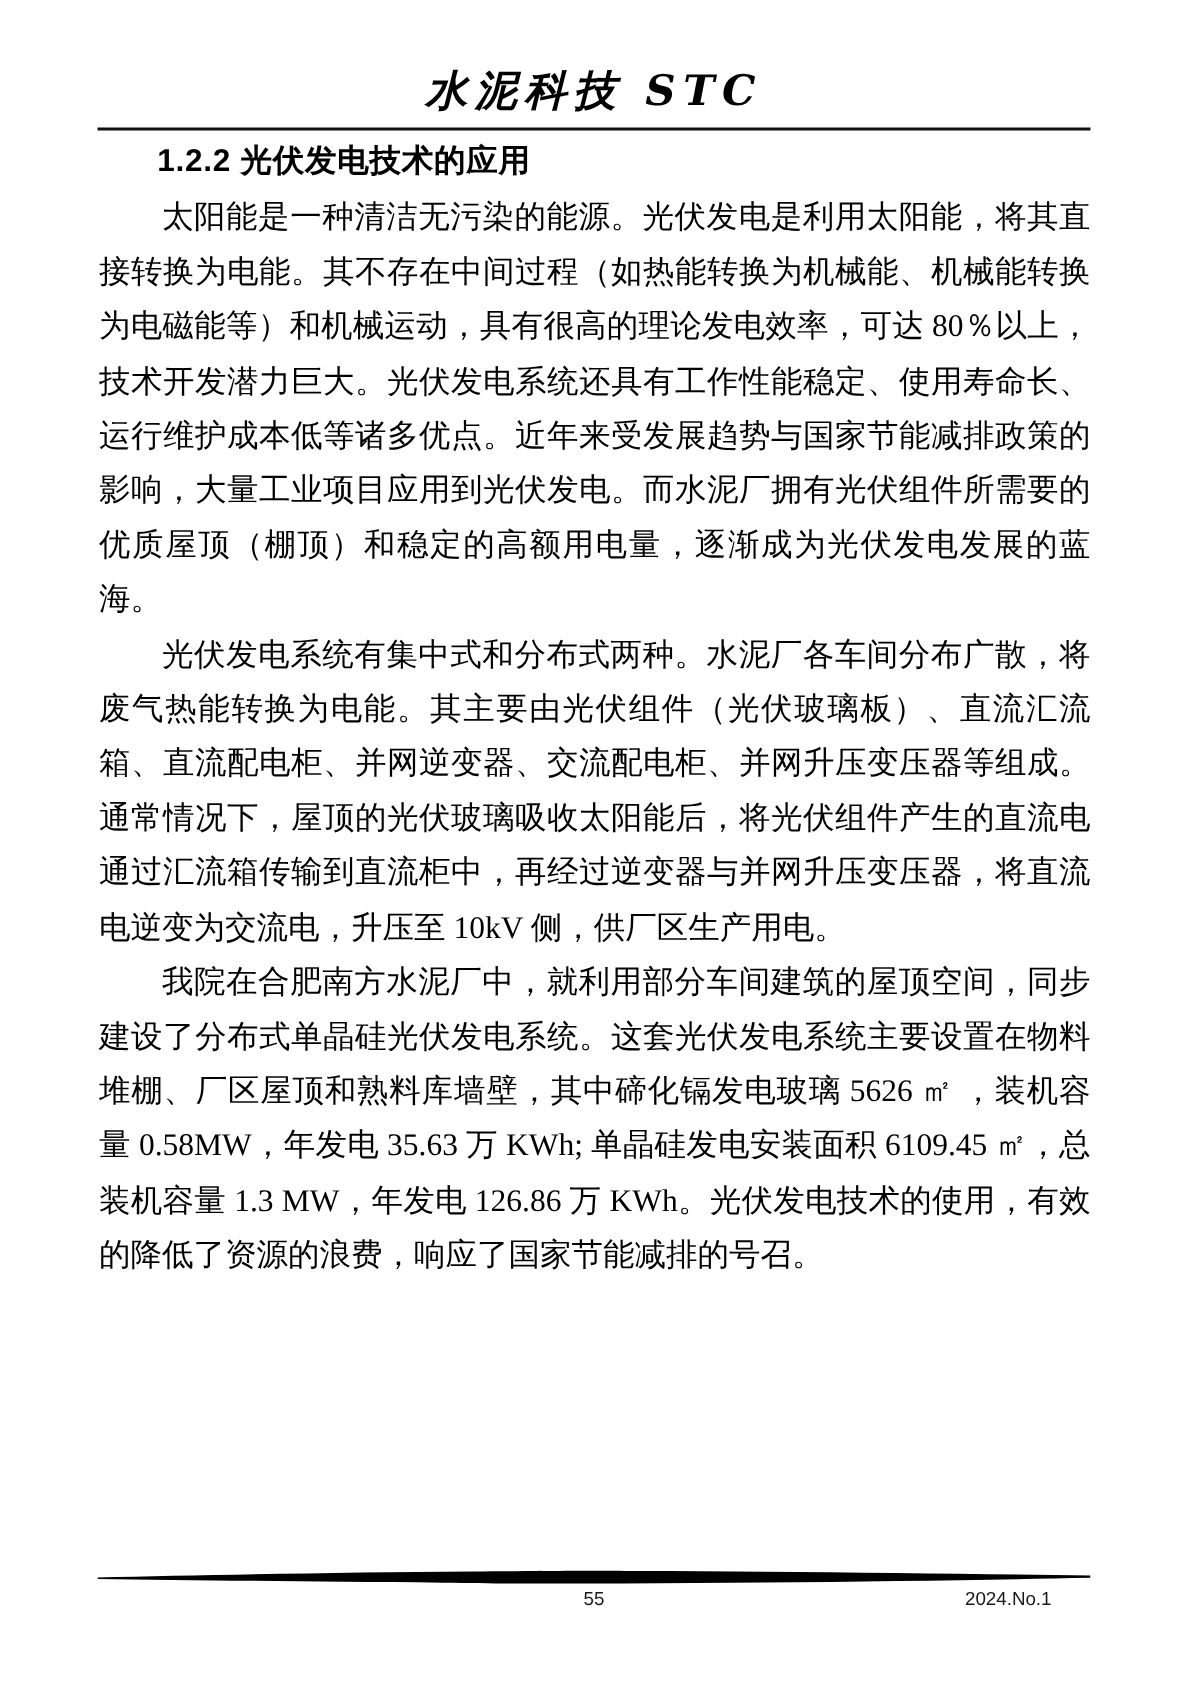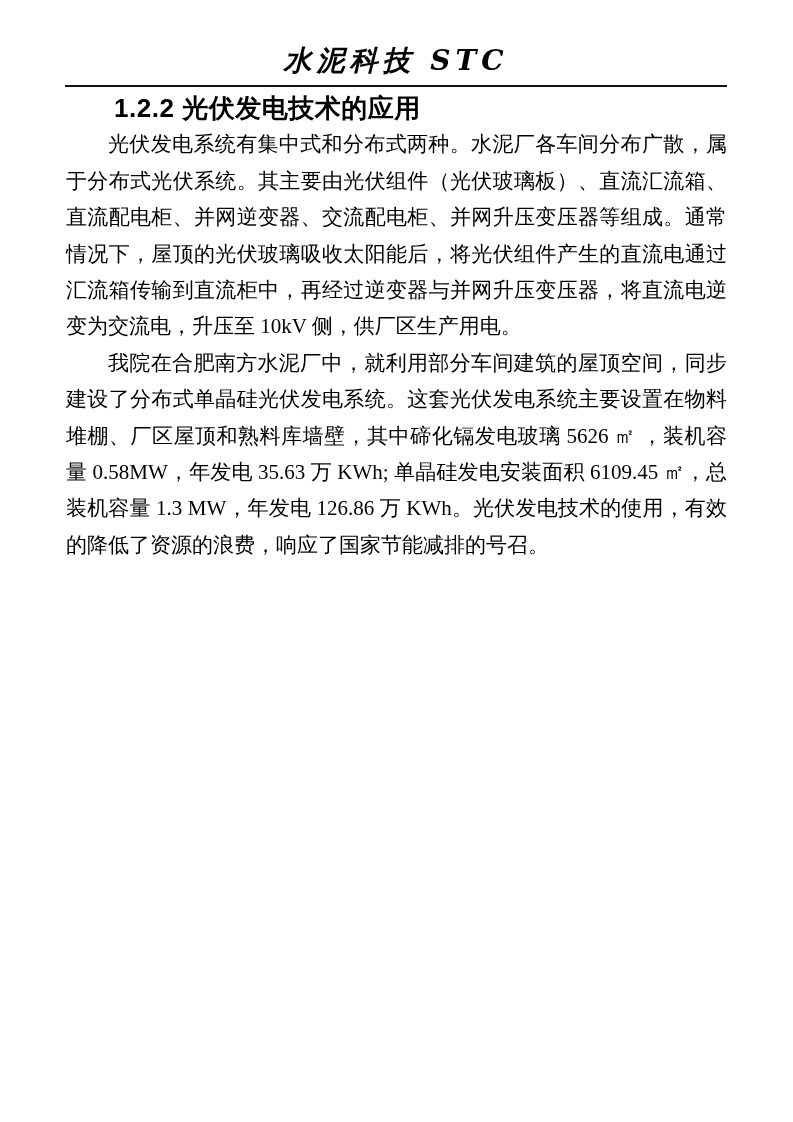--- a/index.html
+++ b/index.html
@@ -59,21 +59,21 @@
     text-align: justify;
     text-justify: inter-ideograph;
     text-indent: 2em;
     word-break: break-all;
   }
   .para.no-indent { text-indent: 0; }
   .section-heading {
     margin: 0;
     font-family: "Liberation Sans", "DejaVu Sans", sans-serif;
     font-weight: 700;
-    font-size: 26px;
+    font-size: 21px;
     line-height: 36.4px;
     text-indent: 1.85em;
     letter-spacing: 0.5px;
   }
 
   
   .page-footer {
     position: absolute;
     top: 1046px;
     left: 65px;
@@ -108,18 +108,28 @@
 
 <div class="page">
 
   <header class="page-header">
     <div class="journal-title">水泥科技 STC</div>
     <div class="header-rule"></div>
   </header>
 
   <main class="article">
     <h2 class="section-heading">1.2.2 光伏发电技术的应用</h2>
-    <p class="para">光伏发电系统有集中式和分布式两种。水泥厂各车间分布广散，属于分布式光伏系统。其主要由光伏组件（光伏玻璃板）、直流汇流箱、直流配电柜、并网逆变器、交流配电柜、并网升压变压器等组成。通常情况下，屋顶的光伏玻璃吸收太阳能后，将光伏组件产生的直流电通过汇流箱传输到直流柜中，再经过逆变器与并网升压变压器，将直流电逆变为交流电，升压至 10kV 侧，供厂区生产用电。</p>
+    <p class="para">太阳能是一种清洁无污染的能源。光伏发电是利用太阳能，将其直接转换为电能。其不存在中间过程（如热能转换为机械能、机械能转换为电磁能等）和机械运动，具有很高的理论发电效率，可达 80％以上，技术开发潜力巨大。光伏发电系统还具有工作性能稳定、使用寿命长、运行维护成本低等诸多优点。近年来受发展趋势与国家节能减排政策的影响，大量工业项目应用到光伏发电。而水泥厂拥有光伏组件所需要的优质屋顶（棚顶）和稳定的高额用电量，逐渐成为光伏发电发展的蓝海。</p>
+    <p class="para">光伏发电系统有集中式和分布式两种。水泥厂各车间分布广散，将废气热能转换为电能。其主要由光伏组件（光伏玻璃板）、直流汇流箱、直流配电柜、并网逆变器、交流配电柜、并网升压变压器等组成。通常情况下，屋顶的光伏玻璃吸收太阳能后，将光伏组件产生的直流电通过汇流箱传输到直流柜中，再经过逆变器与并网升压变压器，将直流电逆变为交流电，升压至 10kV 侧，供厂区生产用电。</p>
     <p class="para">我院在合肥南方水泥厂中，就利用部分车间建筑的屋顶空间，同步建设了分布式单晶硅光伏发电系统。这套光伏发电系统主要设置在物料堆棚、厂区屋顶和熟料库墙壁，其中碲化镉发电玻璃 5626 ㎡ ，装机容量 0.58MW，年发电 35.63 万 KWh; 单晶硅发电安装面积 6109.45 ㎡，总装机容量 1.3 MW，年发电 126.86 万 KWh。光伏发电技术的使用，有效的降低了资源的浪费，响应了国家节能减排的号召。</p>
   </main>
 
+  <footer class="page-footer">
+    <svg class="footer-bar" viewBox="0 0 661 11" preserveAspectRatio="none" aria-hidden="true">
+      <path fill="#000000" d="M0,5.6 C70,4.0 160,2.2 250,1.6 C330,1.1 340,1.0 360,1.4 C470,1.6 580,3.2 661,4.4 L661,5.9 C580,7.4 470,9.2 350,9.6 C300,9.8 280,9.9 230,9.1 C140,8.4 60,7.4 0,6.6 Z"></path>
+    </svg>
+    <div class="footer-row">
+      <span class="page-number">55</span>
+      <span class="issue-label">2024.No.1</span>
+    </div>
+  </footer>
 
 </div>
 
 </body></html>

